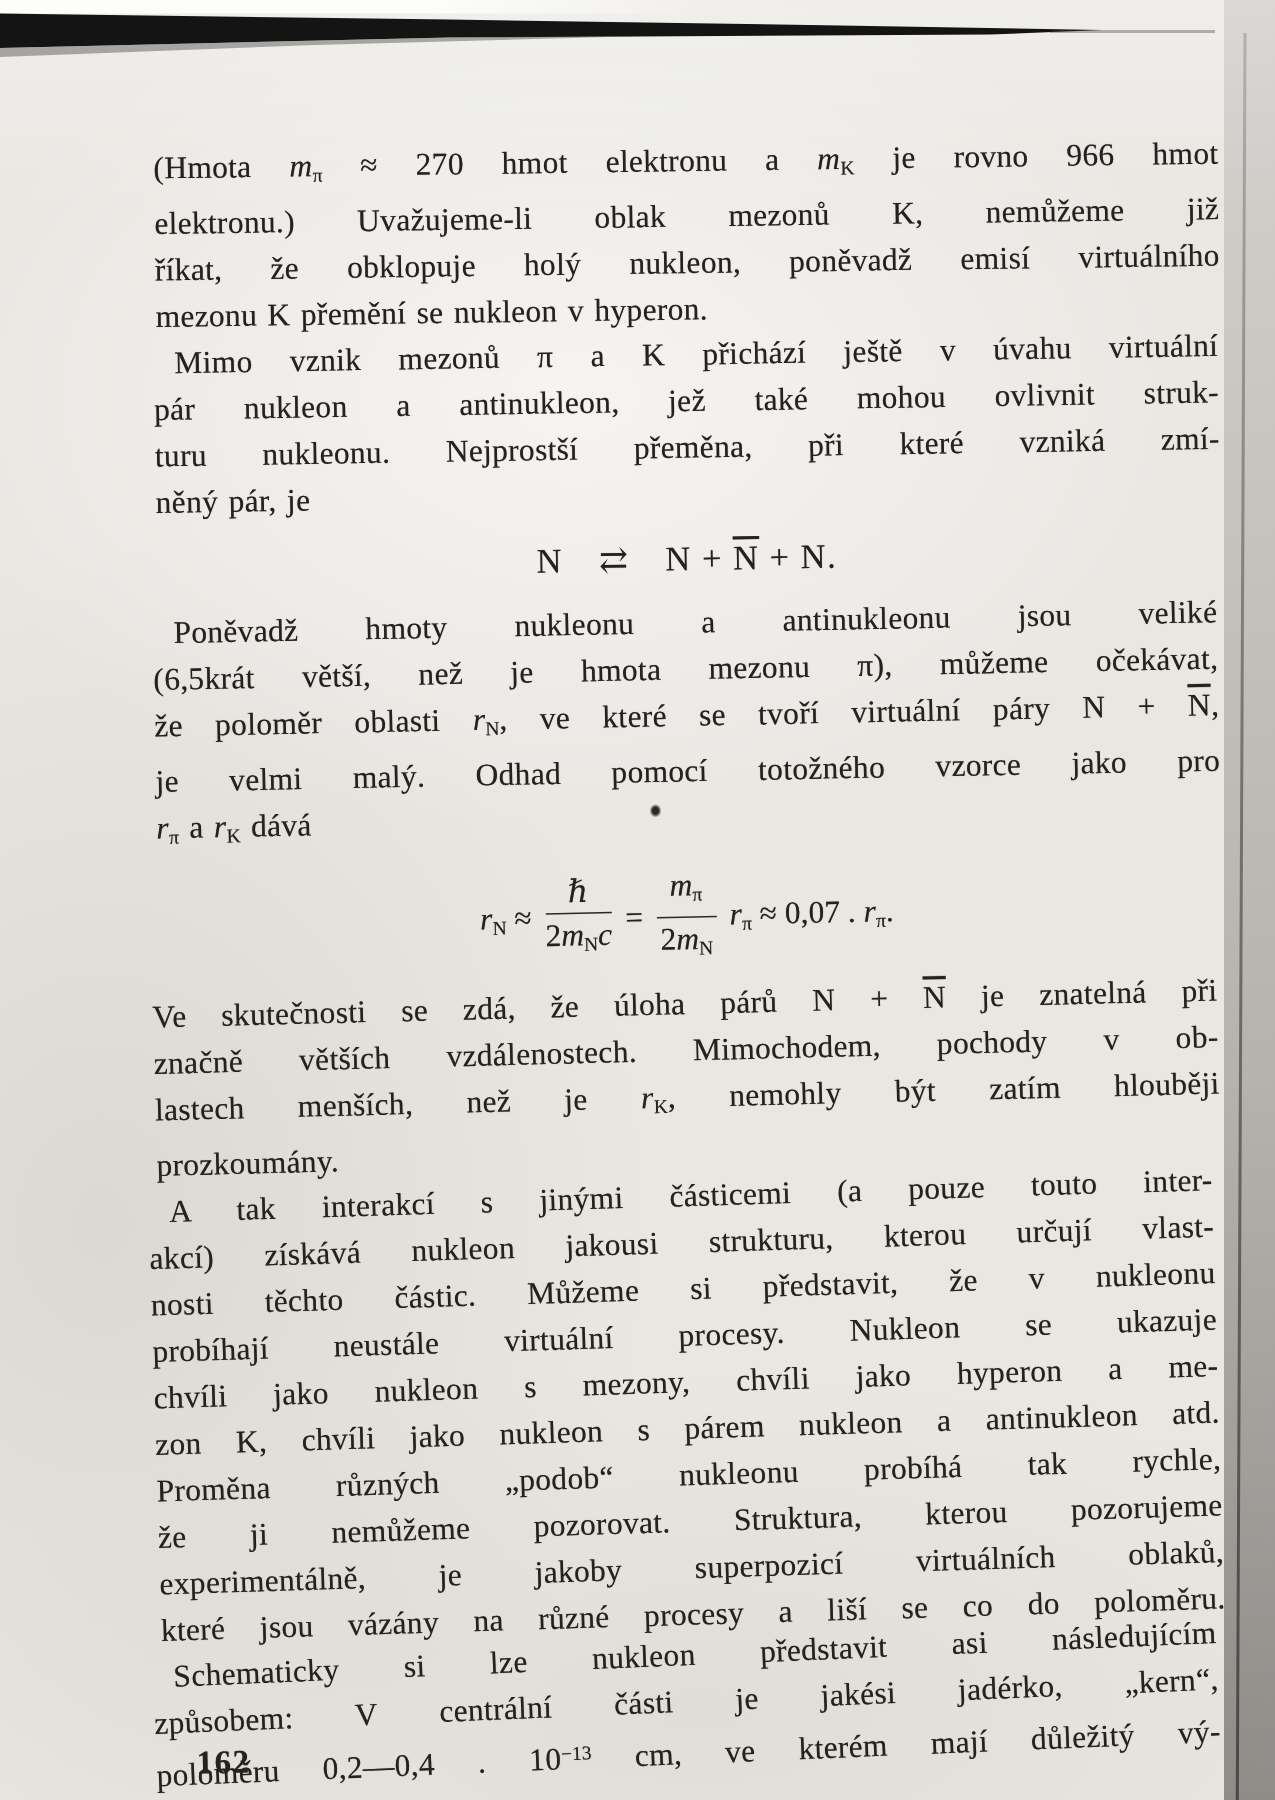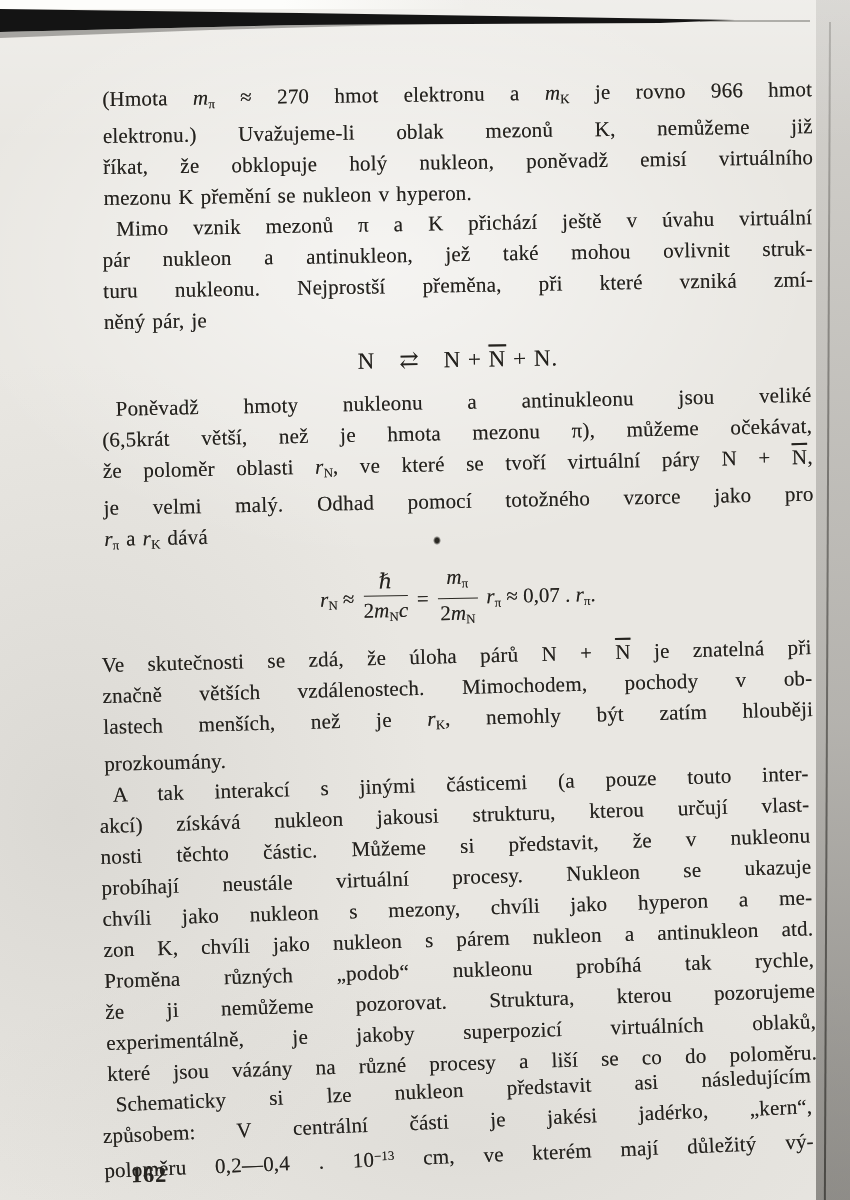--- a/index.html
+++ b/index.html
@@ -19,21 +19,21 @@
     background:linear-gradient(to right,#fdfdfb 60%,rgba(253,253,251,0));}
   .top-band-svg{position:absolute;left:0;top:0;}
   .right-edge{position:absolute;top:0;right:0;width:34px;height:1200px;
     background:linear-gradient(to bottom, rgba(120,118,114,0.18), rgba(95,93,89,0.38) 60%, rgba(70,68,64,0.55));}
   .right-edge-line{position:absolute;top:22px;right:19px;width:2px;height:1178px;
     background:linear-gradient(to bottom, rgba(70,68,64,0.25), rgba(60,58,54,0.55) 40%, rgba(45,44,40,0.7));
     transform:rotate(0.25deg);transform-origin:top;}
   .ink-speck{position:absolute;left:433px;top:536px;width:8px;height:9px;border-radius:50%;
     background:radial-gradient(#2a2823 35%, rgba(42,40,35,0) 72%);}
   
-  .tb{position:absolute;left:103px;top:84px;width:710px;}
+  .tb{position:absolute;left:103px;top:97px;width:710px;}
   .tb > *{transform-origin:0 50%;}
   .tb > *:nth-child(1){transform:rotate(-0.80deg);}
   .tb > *:nth-child(2){transform:rotate(-0.95deg);}
   .tb > *:nth-child(3){transform:rotate(-0.95deg);}
   .tb > *:nth-child(4){transform:rotate(-1.15deg);}
   .tb > *:nth-child(5){transform:rotate(-1.15deg);}
   .tb > *:nth-child(6){transform:rotate(-1.45deg);}
   .tb > *:nth-child(7){transform:rotate(-1.75deg);}
   .tb > *:nth-child(8){transform:rotate(-2.40deg);}
   .para{margin:0;}

